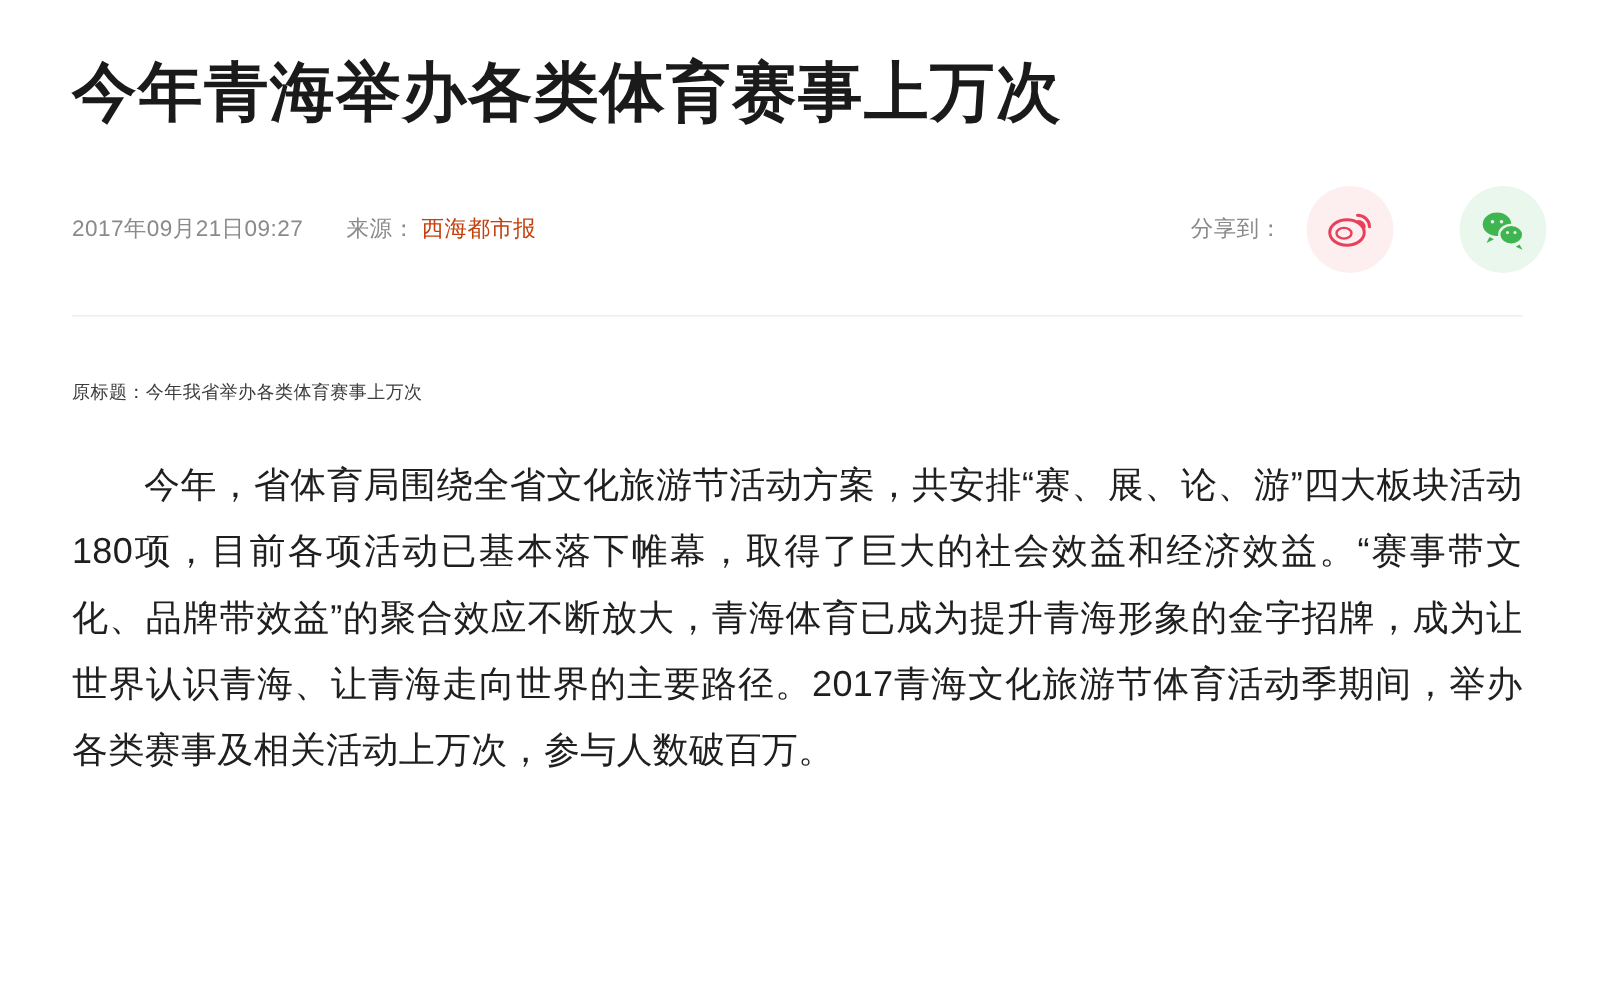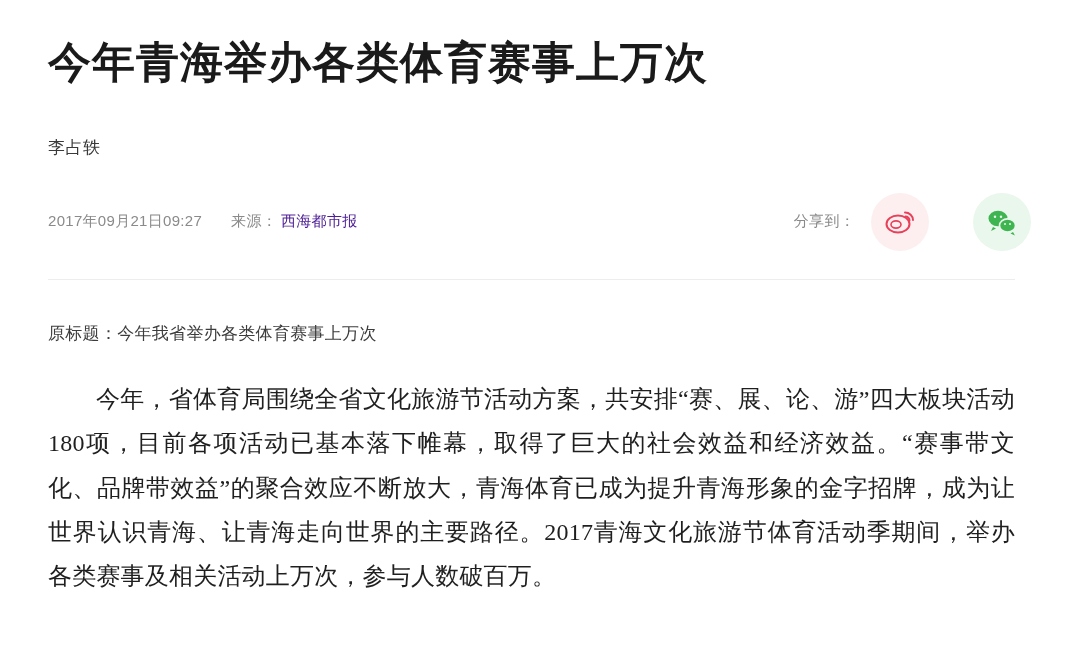--- a/index.html
+++ b/index.html
@@ -44,21 +44,21 @@
   }
   .meta-left {
     display: flex;
     align-items: baseline;
     font-size: 15px;
     color: #8a8a8a;
     letter-spacing: 0.3px;
   }
   .meta-date { margin-right: 29px; }
   .meta-source-label { margin-right: 4px; text-align: right; }
-  .meta-source-name { color: #4c1d95; }
+  .meta-source-name { color: #c2410c; }
 
   .share-area {
     display: flex;
     align-items: center;
   }
   .share-label {
     font-size: 15px;
     color: #8a8a8a;
     margin-right: 16px;
     letter-spacing: 0.3px;
@@ -81,45 +81,44 @@
     position: relative;
     right: -30px;
   }
   .divider {
     border: 0;
     border-top: 1px solid #ededed;
     margin: 28px 0 0 0;
   }
   .orig-title {
     margin-top: 42px;
-    font-size: 17px;
+    font-size: 12px;
     color: #3c3c3c;
     font-family: "DejaVu Serif", "Liberation Serif", serif;
     letter-spacing: 0.3px;
   }
   .orig-title .label { }
   .body-text {
     margin-top: 32px;
     font-size: 24px;
     line-height: 1.85;
     color: #1f1f1f;
     text-align: justify;
     text-indent: 2em;
-    font-family: Liberation Serif, serif;
+    font-family: Liberation Sans, sans-serif;
     letter-spacing: 0.2px;
   }
 </style>
 </head>
 <body>
 
 <div class="page">
 
   <h1 class="article-title">今年青海举办各类体育赛事上万次</h1>
 
-  <div class="author">李占轶</div>
 
   <div class="meta-row">
     <div class="meta-left">
       <span class="meta-date">2017年09月21日09:27</span>
       <span class="meta-source-label">来源：</span>
       <span class="meta-source-name">西海都市报</span>
     </div>
 
     <div class="share-area">
       <span class="share-label">分享到：</span>

